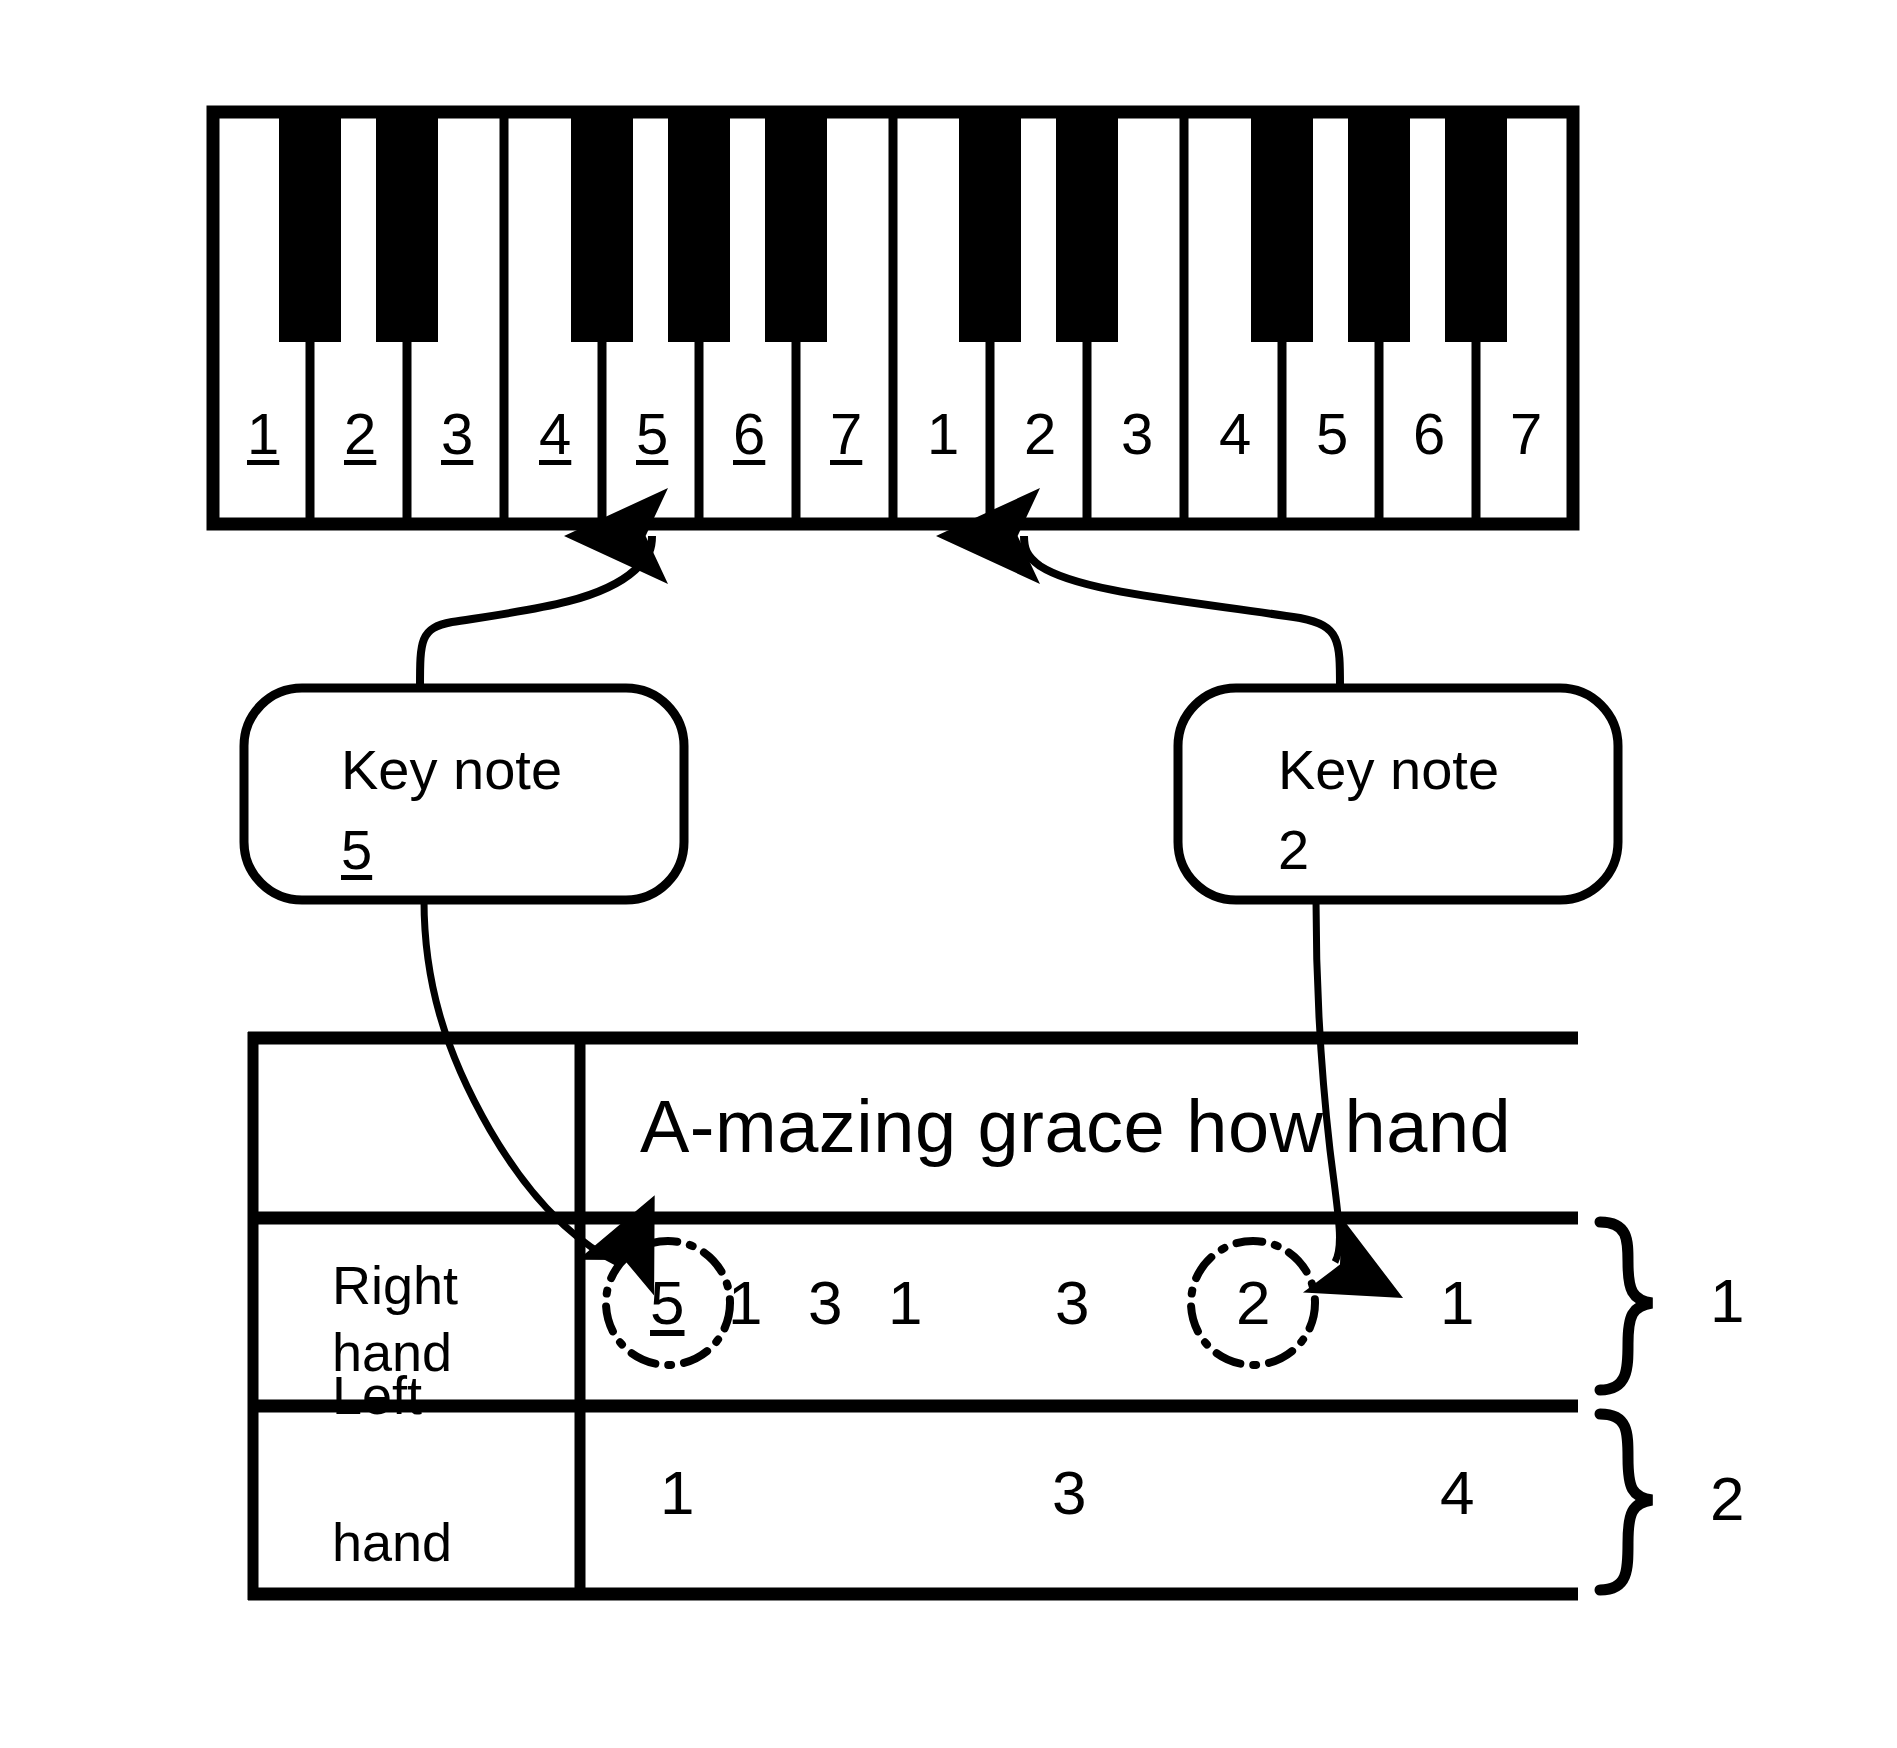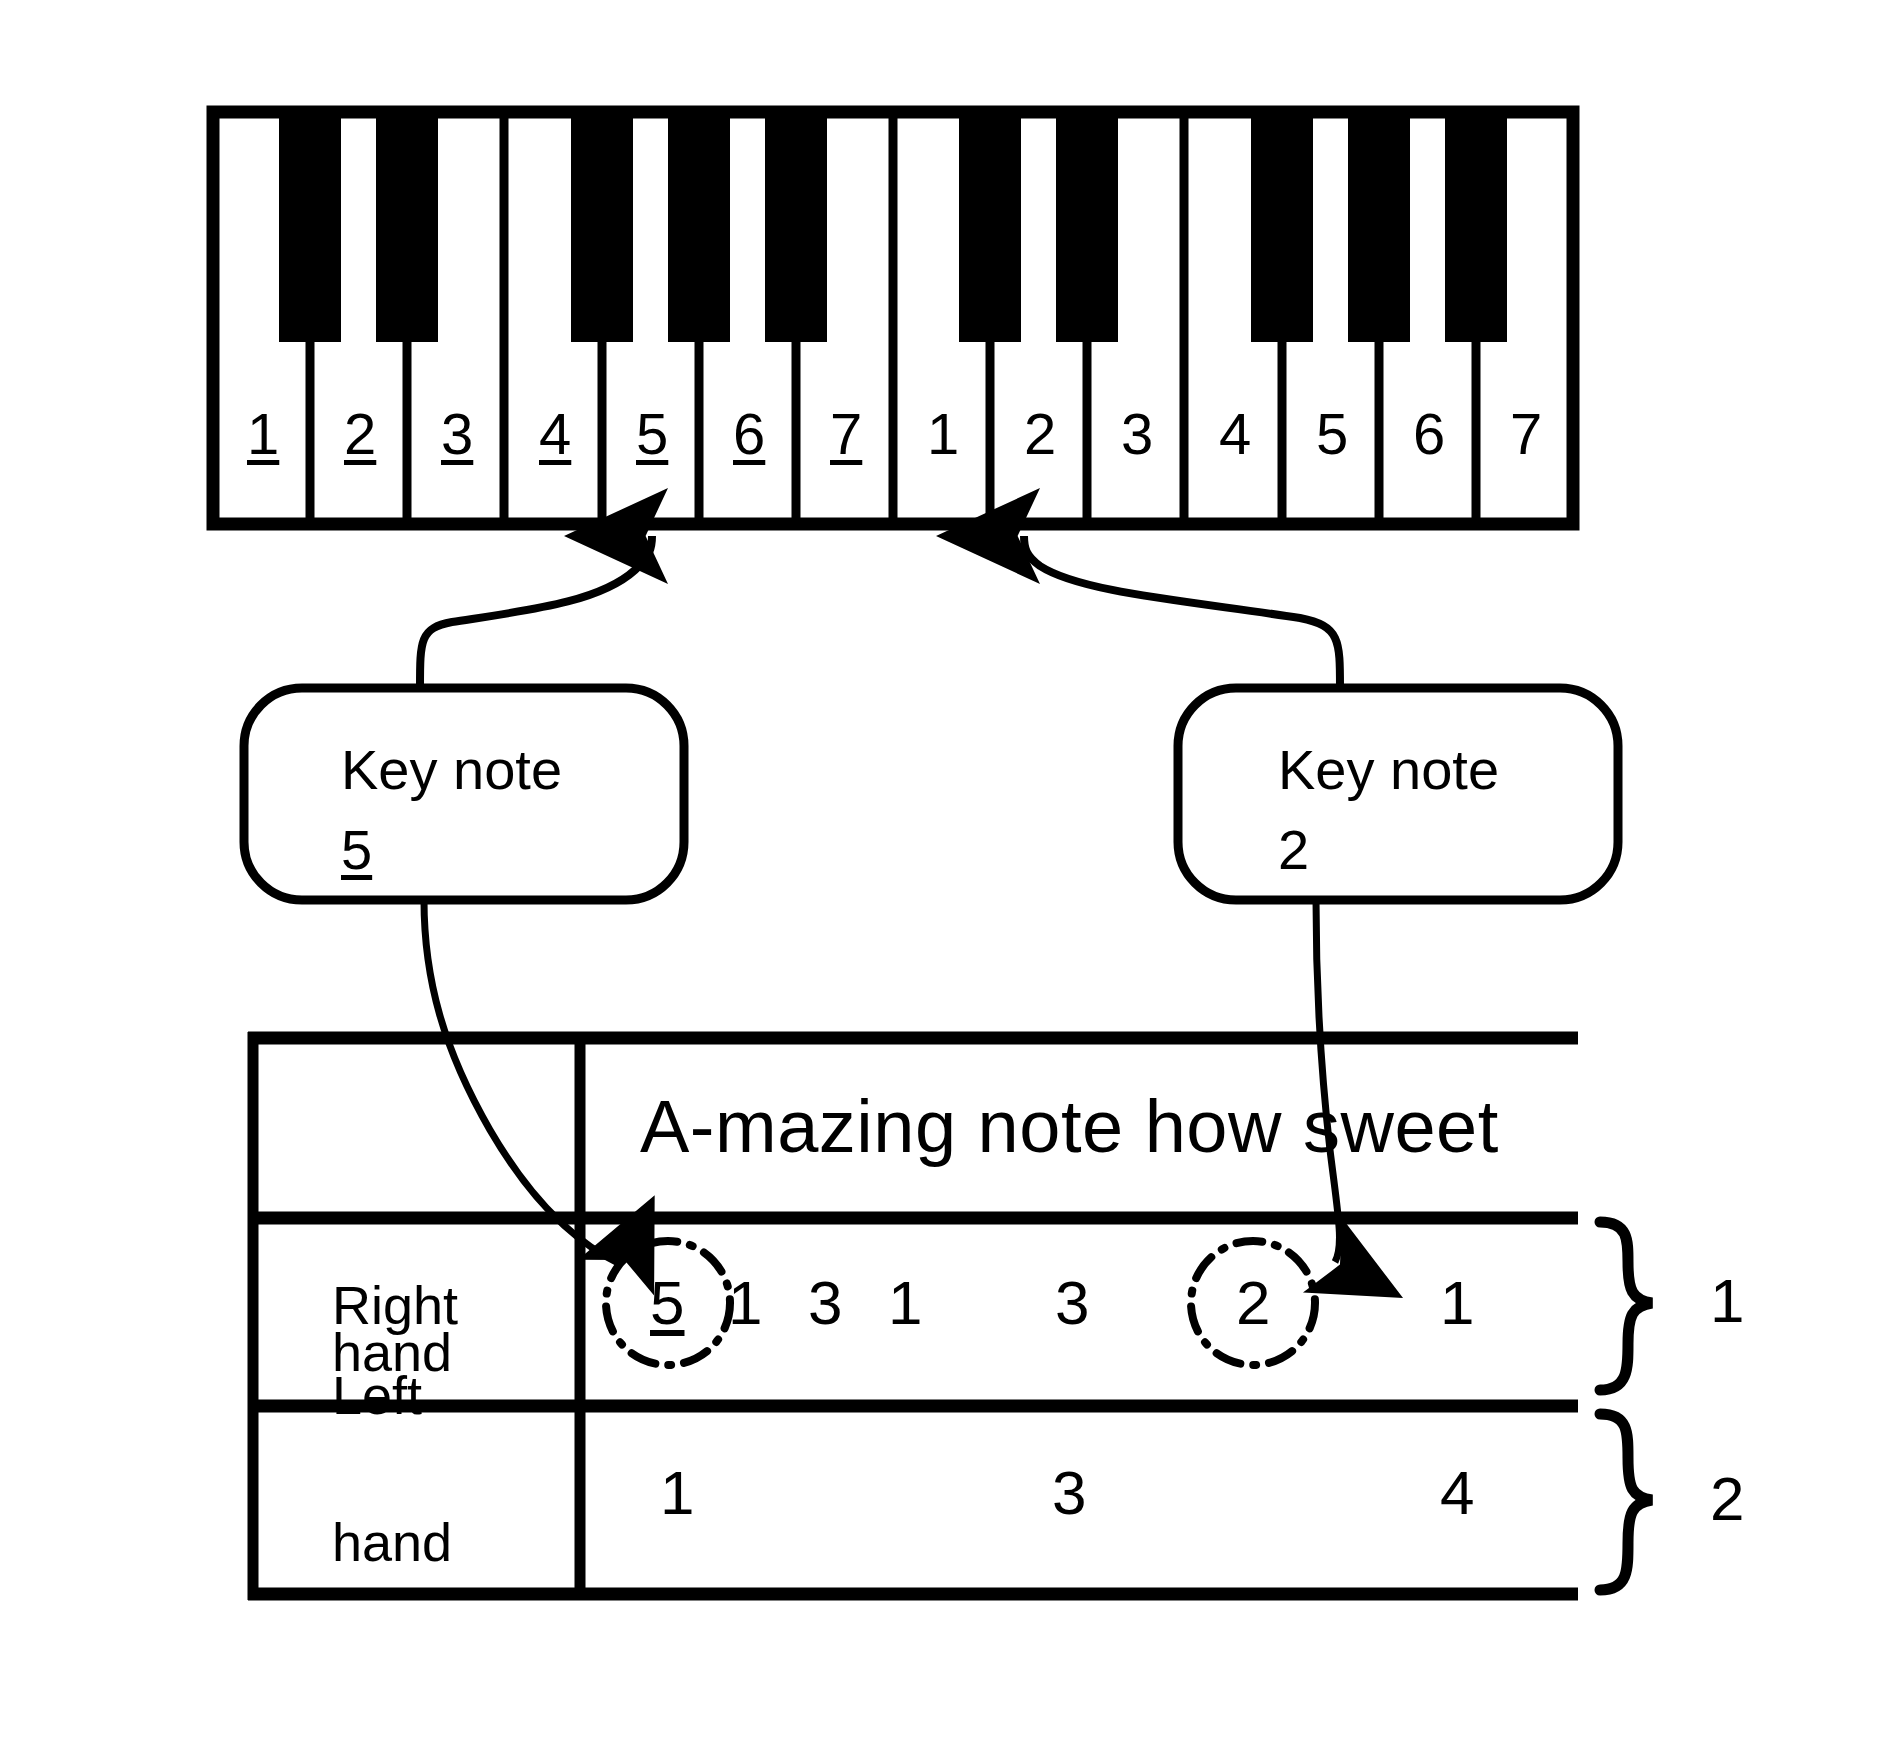--- a/index.html
+++ b/index.html
@@ -146,23 +146,23 @@
                C 1628,1368 1628,1390 1600,1390"></path>
       <path d="M 1600,1414 C 1628,1414 1628,1432 1628,1458
                C 1628,1488 1632,1497 1652,1500
                C 1632,1503 1628,1513 1628,1543
                C 1628,1570 1628,1590 1600,1590"></path>
     </g>
   </svg>
 
   <div>
 
-    <span class="txt" style="left:640px;top:1090px;font-size:74px;letter-spacing:0.5px;">A-mazing note how sweet</span>
+    <span class="txt" style="left:640px;top:1090px;font-size:74px;letter-spacing:0.5px;">A-mazing grace how hand</span>
 
-    <span class="txt" style="left:332px;top:1258px;font-size:54px;margin-top:20px;">Right</span>
+    <span class="txt" style="left:332px;top:1258px;font-size:54px;">Right</span>
     <span class="txt" style="left:332px;top:1325px;font-size:54px;">hand</span>
 
     <span class="txt u" style="left:650px;top:1272px;font-size:62px;">5</span>
     <span class="txt" style="left:728px;top:1272px;font-size:62px;">1</span>
     <span class="txt" style="left:808px;top:1272px;font-size:62px;">3</span>
     <span class="txt" style="left:888px;top:1272px;font-size:62px;">1</span>
     <span class="txt" style="left:1055px;top:1272px;font-size:62px;">3</span>
     <span class="txt" style="left:1236px;top:1272px;font-size:62px;">2</span>
     <span class="txt" style="left:1440px;top:1272px;font-size:62px;">1</span>
 

